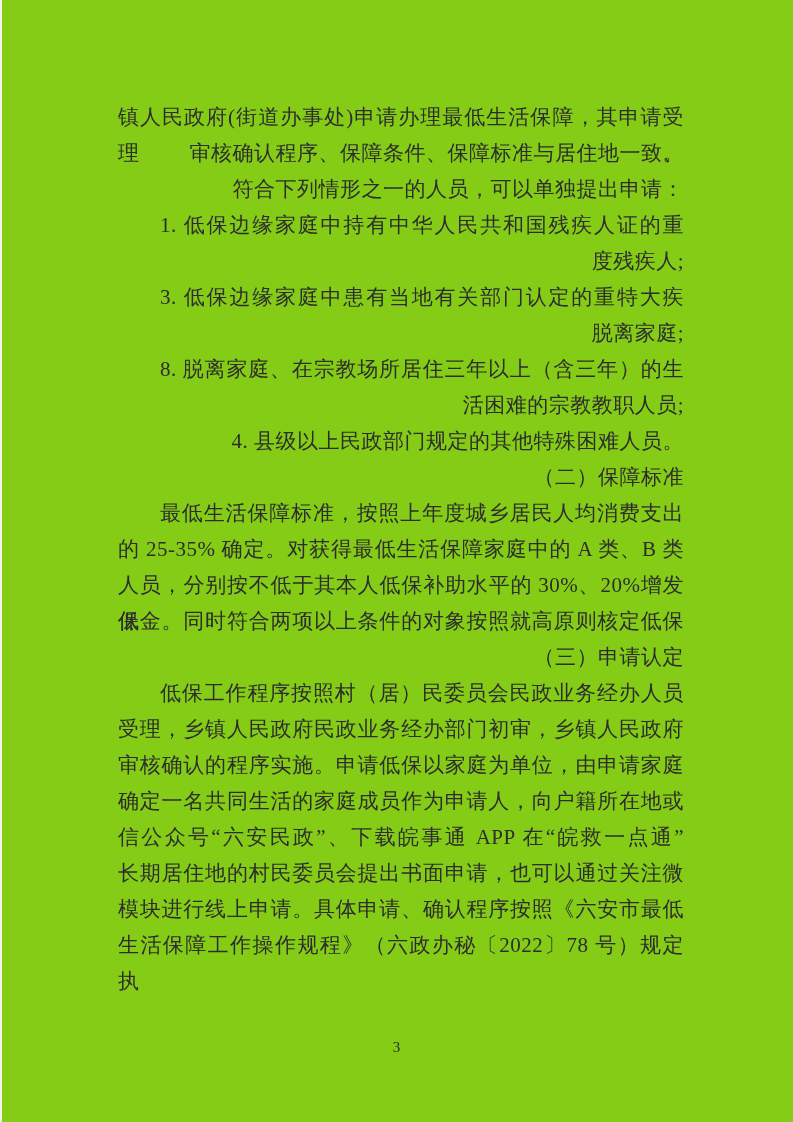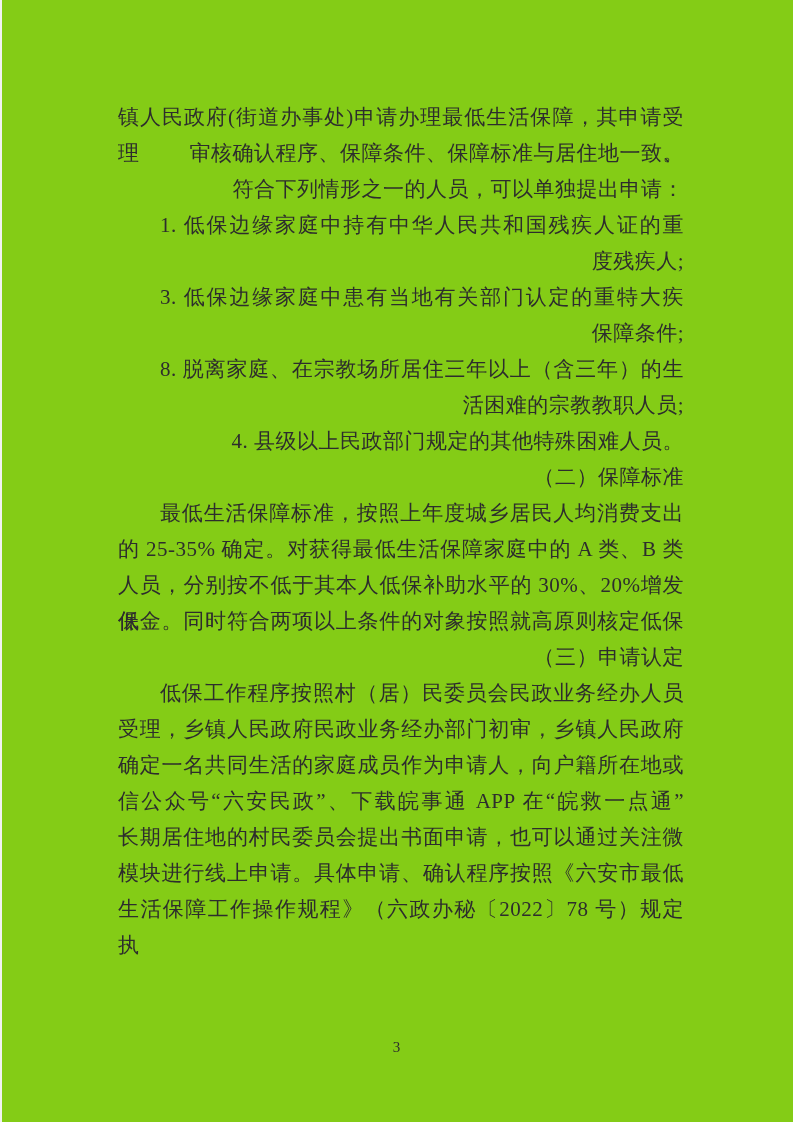--- a/index.html
+++ b/index.html
@@ -57,32 +57,33 @@
 <body>
 
 <div class="page">
   <div class="textblock">
     <div class="ln fill">镇人民政府(街道办事处)申请办理最低生活保障，其申请受理、</div>
     <div class="ln">审核确认程序、保障条件、保障标准与居住地一致。</div>
     <div class="ln ind">符合下列情形之一的人员，可以单独提出申请：</div>
     <div class="ln ind fill">1. 低保边缘家庭中持有中华人民共和国残疾人证的重</div>
     <div class="ln">度残疾人;</div>
     <div class="ln ind fill">3. 低保边缘家庭中患有当地有关部门认定的重特大疾</div>
-    <div class="ln">保障条件;</div>
+    <div class="ln">脱离家庭;</div>
     <div class="ln ind fill">8. 脱离家庭、在宗教场所居住三年以上（含三年）的生</div>
     <div class="ln">活困难的宗教教职人员;</div>
     <div class="ln ind">4. 县级以上民政部门规定的其他特殊困难人员。</div>
     <div class="ln ind">（二）保障标准</div>
     <div class="ln ind fill">最低生活保障标准，按照上年度城乡居民人均消费支出</div>
     <div class="ln fill">的 25-35% 确定。对获得最低生活保障家庭中的 A 类、B 类</div>
     <div class="ln fill">人员，分别按不低于其本人低保补助水平的 30%、20%增发低</div>
     <div class="ln fill">保金。同时符合两项以上条件的对象按照就高原则核定低保</div>
     <div class="ln ind">（三）申请认定</div>
     <div class="ln ind fill">低保工作程序按照村（居）民委员会民政业务经办人员</div>
     <div class="ln fill">受理，乡镇人民政府民政业务经办部门初审，乡镇人民政府</div>
+    <div class="ln fill">审核确认的程序实施。申请低保以家庭为单位，由申请家庭</div>
     <div class="ln fill">确定一名共同生活的家庭成员作为申请人，向户籍所在地或</div>
     <div class="ln fill">信公众号“六安民政”、下载皖事通 APP 在“皖救一点通”</div>
     <div class="ln fill">长期居住地的村民委员会提出书面申请，也可以通过关注微</div>
     <div class="ln fill">模块进行线上申请。具体申请、确认程序按照《六安市最低</div>
     <div class="ln fill">生活保障工作操作规程》（六政办秘〔2022〕78 号）规定执</div>
   </div>
   <div class="pagenum">3</div>
 </div>
 
 </body></html>

